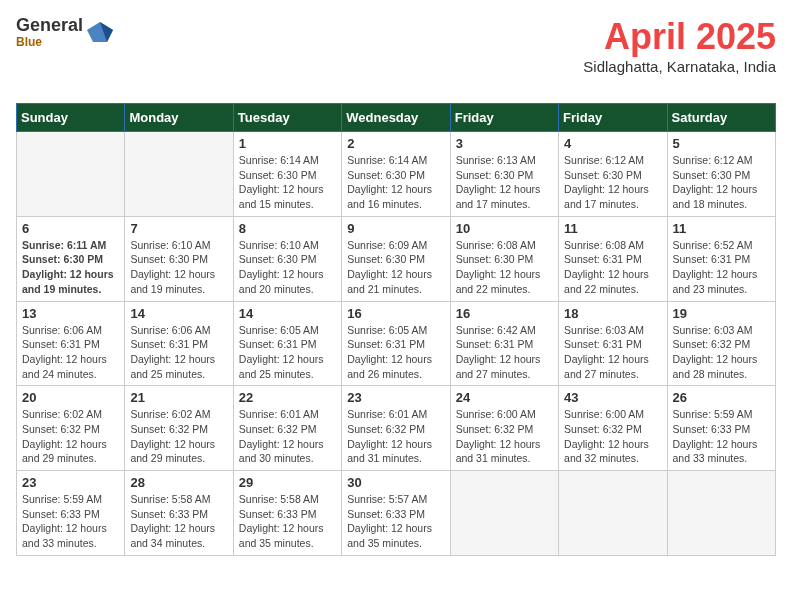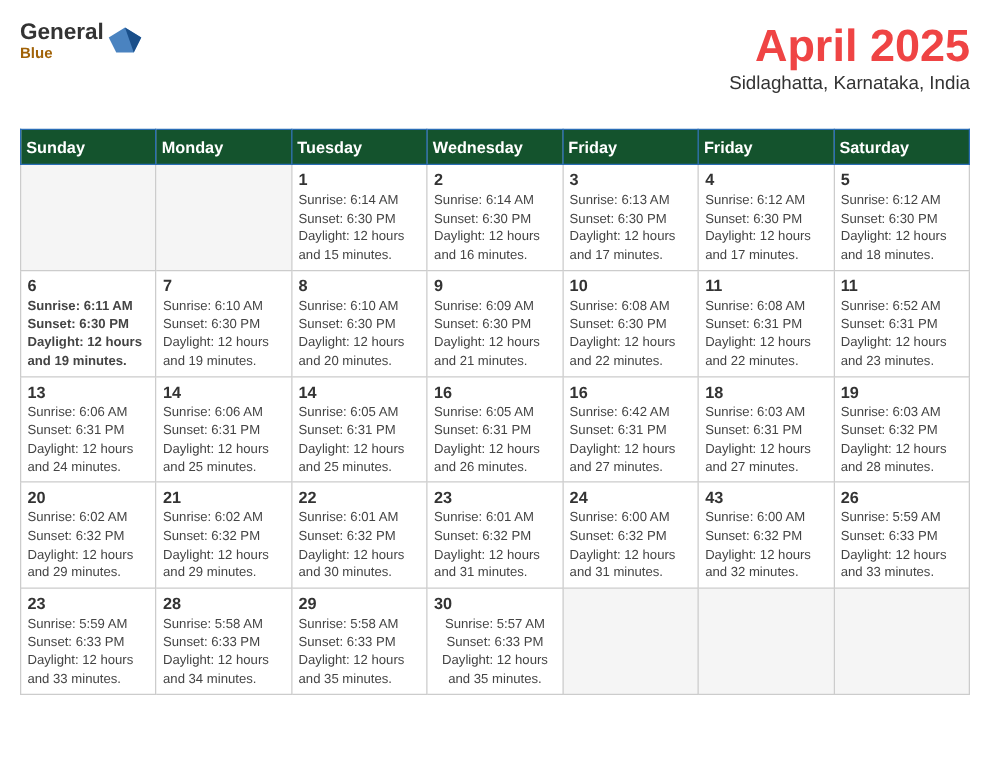--- a/index.html
+++ b/index.html
@@ -295,21 +295,21 @@
 Daylight: 12 hours and 34 minutes.</div>
         </td>
         <td>
           <div class="day-num">29</div>
           <div class="day-info" style="white-space: pre-line;">Sunrise: 5:58 AM
 Sunset: 6:33 PM
 Daylight: 12 hours and 35 minutes.</div>
         </td>
         <td>
           <div class="day-num">30</div>
-          <div class="day-info" style="white-space: pre-line; text-align: center;">Sunrise: 5:57 AM
+          <div class="day-info" style="white-space: pre-line;">Sunrise: 5:57 AM
 Sunset: 6:33 PM
 Daylight: 12 hours and 35 minutes.</div>
         </td>
         <td class="empty"></td>
         <td class="empty"></td>
         <td class="empty"></td>
       </tr>
     </tbody>
 </table>
 

